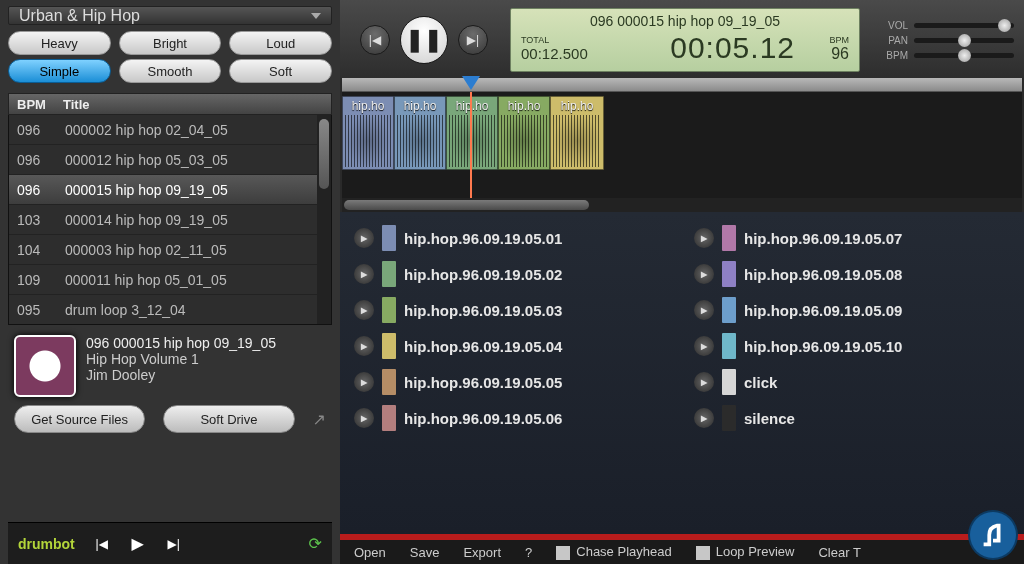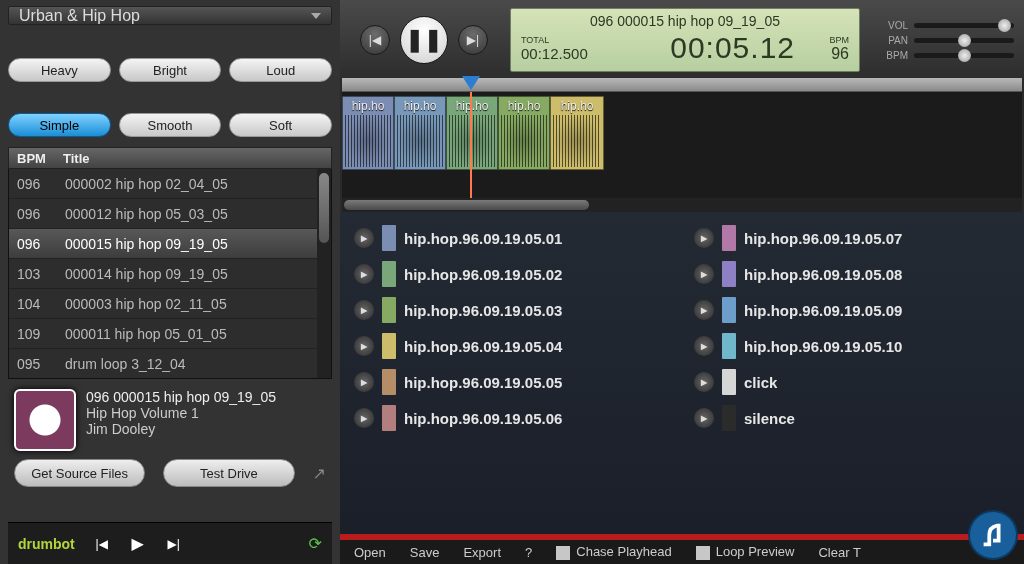--- a/index.html
+++ b/index.html
@@ -3,21 +3,21 @@
 <meta charset="utf-8">
 <style>
   * { box-sizing: border-box; margin: 0; padding: 0; font-family: "Segoe UI", Arial, sans-serif; }
   body { background: #000; width: 1024px; height: 564px; overflow: hidden; color: #ddd; }
   .app { display: flex; width: 1024px; height: 564px; background: linear-gradient(#3a3a3a,#222); }
   
   .sidebar { width: 340px; background: #333; display: flex; flex-direction: column; padding: 6px 8px 0 8px; position: relative; }
   .genre-select { height: 19px; background: linear-gradient(#555,#333); border: 1px solid #222; color: #ddd; font-size: 16px; display:flex; align-items:center; justify-content:space-between; padding: 0 10px; border-radius:2px; cursor:pointer; margin-bottom:6px; }
   .genre-select .chev { width:0;height:0;border-left:5px solid transparent;border-right:5px solid transparent;border-top:6px solid #aaa; }
   .tag-row { display:flex; gap:8px; margin-bottom:4px; }
-  .tag-btn { flex:1; height:24px; border-radius:12px; border:1px solid #999; background: linear-gradient(#f4f4f4,#c8c8c8); color:#222; font-size:13px; cursor:pointer;margin-top:27px; }
+  .tag-btn { flex:1; height:24px; border-radius:12px; border:1px solid #999; background: linear-gradient(#f4f4f4,#c8c8c8); color:#222; font-size:13px; cursor:pointer; }
   .tag-btn.active { background: linear-gradient(#7fd1ff,#1b8ed6); color:#000; border-color:#0a5d95; }
   .list-header { display:flex; background: linear-gradient(#666,#434343); border:1px solid #222; height:22px; font-size:13px; font-weight:bold; color:#eee; margin-top:6px; }
   .list-header .col-bpm { width:48px; padding-left:8px; line-height:22px; }
   .list-header .col-title { flex:1; padding-left:6px; line-height:22px; }
   .list-body { flex:0 0 auto; height:210px; background:#2d2d2d; border:1px solid #111; border-top:none; position:relative; overflow:hidden; }
   .list-row { display:flex; height:30px; align-items:center; font-size:14px; color:#bbb; border-bottom:1px solid #222; padding-left:8px; cursor:pointer; }
   .list-row.sel { background: linear-gradient(#585858,#3d3d3d); color:#fff; }
   .list-row .col-bpm { width:48px; }
   .list-row .col-title { flex:1; }
   .list-vscroll { position:absolute; right:0; top:0; bottom:0; width:14px; background:#222; }
@@ -138,21 +138,21 @@
     <div class="detail">
       <div class="art"></div>
       <div class="meta">
         <div class="title">096 000015 hip hop 09_19_05</div>
         <div>Hip Hop Volume 1</div>
         <div>Jim Dooley</div>
       </div>
     </div>
     <div class="detail-buttons">
       <button class="pill-btn">Get Source Files</button>
-      <button class="pill-btn">Test Drive</button>
+      <button class="pill-btn">Soft Drive</button>
       <span style="color:#888;font-size:16px;">↗</span>
     </div>
 
     <div class="side-footer">
       <span class="brand">drumbot</span>
       <span class="tctl">|◀</span>
       <span class="tctl play">▶</span>
       <span class="tctl">▶|</span>
       <span class="loop-ic">⟳</span>
     </div>

